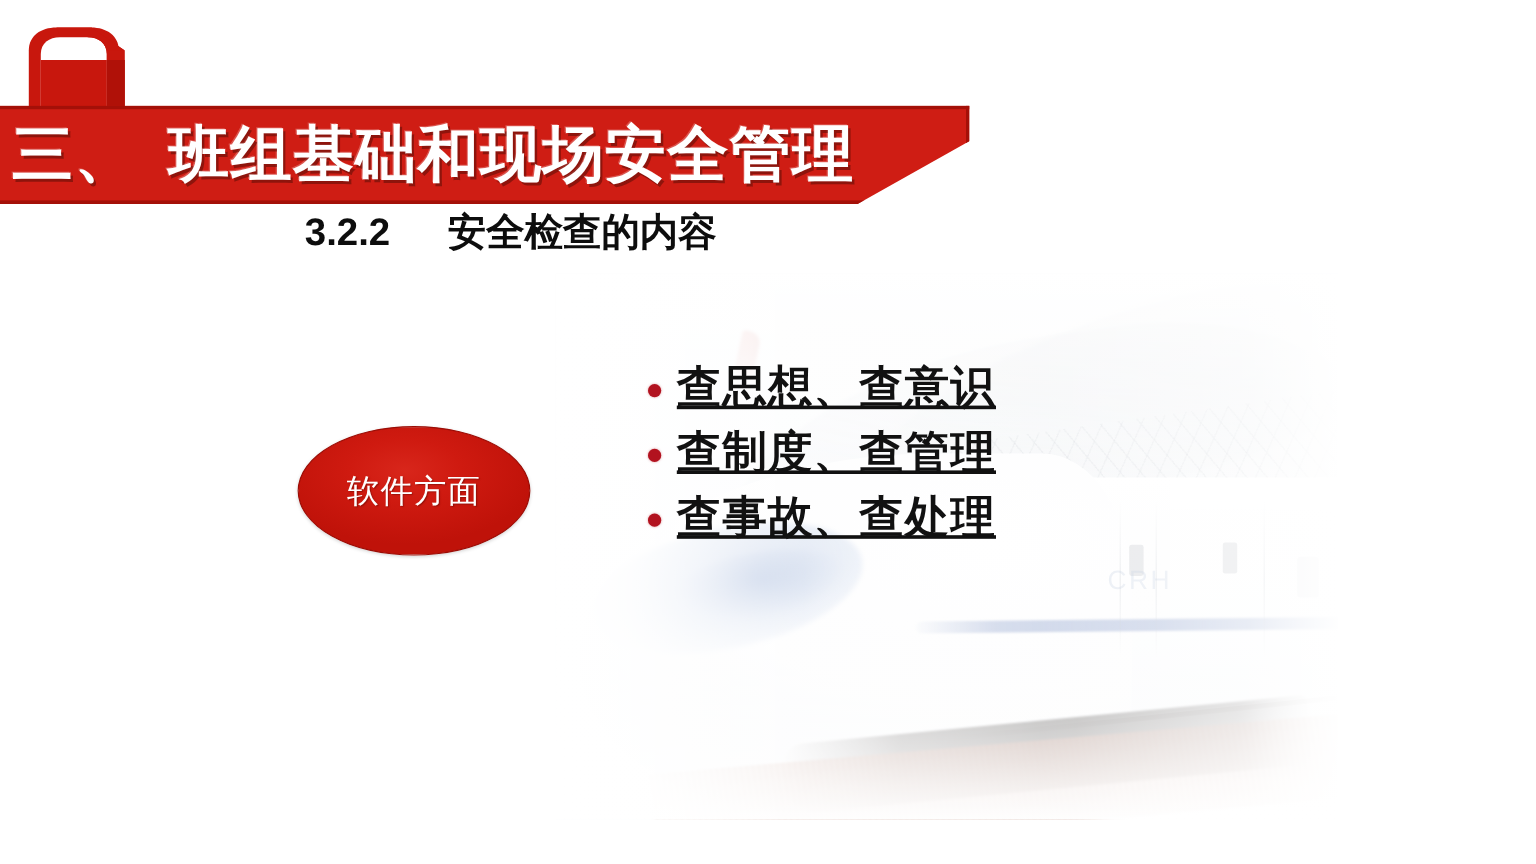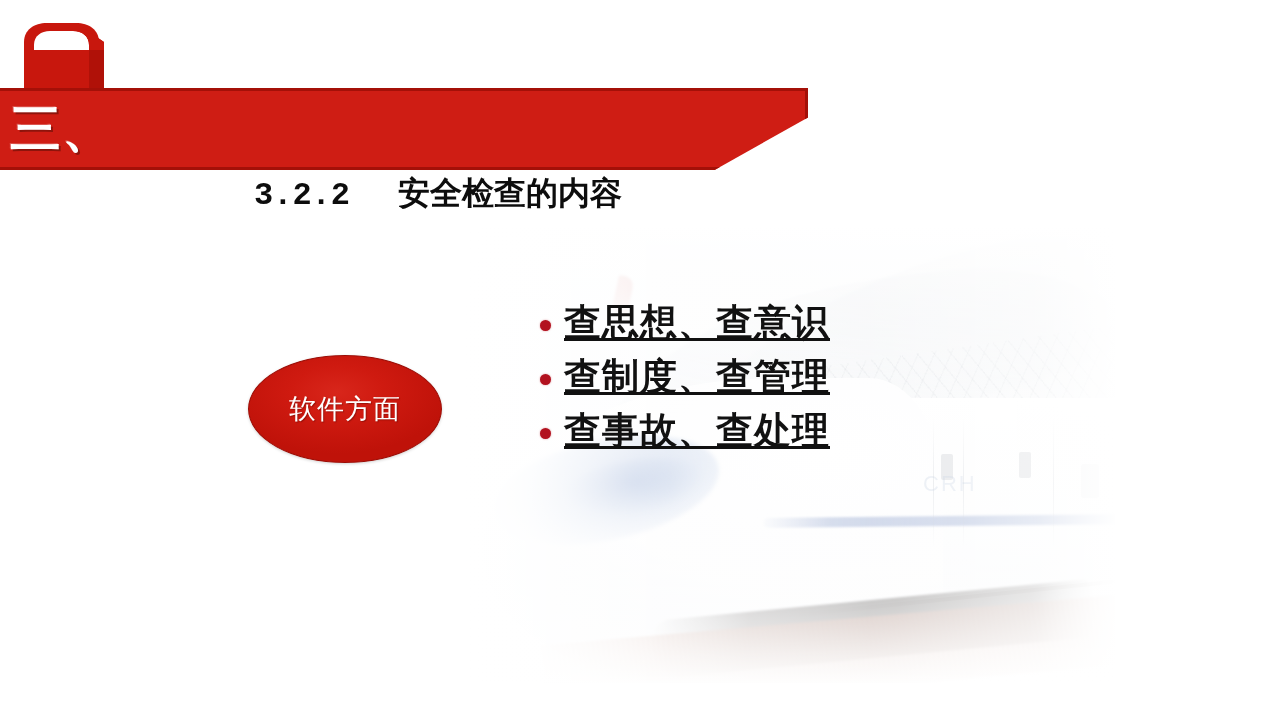--- a/index.html
+++ b/index.html
@@ -176,21 +176,21 @@
   }
   #banner .num{margin-right:26px;}
 
   
   #subtitle{
     position:absolute;left:254px;top:172px;
     font-size:32px;font-weight:700;color:#0d0d0d;
     font-family:"Liberation Serif","DejaVu Serif",serif;
     letter-spacing:0px;white-space:nowrap;
   }
-  #subtitle .sec{font-family:Liberation Mono, monospace;text-align:center;}
+  #subtitle .sec{font-family:Liberation Sans, sans-serif;text-align:center;}
   #subtitle .cn{font-family:"Liberation Sans","DejaVu Sans",sans-serif;font-weight:700;margin-left:48px;}
 
   
   #ellipse{
     position:absolute;left:248px;top:355px;width:192px;height:106px;
     background:radial-gradient(58% 58% at 46% 34%, #d8261b 0%, #cf1a10 42%, #bf1209 100%);
     border-radius:50%;
     border:1px solid #9b0d06;
     display:flex;align-items:center;justify-content:center;
     box-shadow:0 1px 3px rgba(0,0,0,.18);
@@ -267,20 +267,21 @@
       <path d="M29 3 L58 3 L86 22 L71 22 C69 14, 62 10, 55 10 L32 10 Z" fill="#c8170d"></path>
       <path d="M16 30 L71 30 L71 72 L16 72 Z" fill="#c8170d"></path>
       <path d="M71 30 L86 30 L86 72 L71 72 Z" fill="#b01108"></path>
     </svg>
   </div>
 
   <div id="banner">
     <div class="shape"></div>
     <div class="inner">
       <span class="num">三、</span>
+      <span class="ttl">班组基础和现场安全管理</span>
     </div>
   </div>
 
   <div id="subtitle">
     <span class="sec">3.2.2</span><span class="cn">安全检查的内容</span>
   </div>
 
   <div id="ellipse">
     <span>软件方面</span>
   </div>

